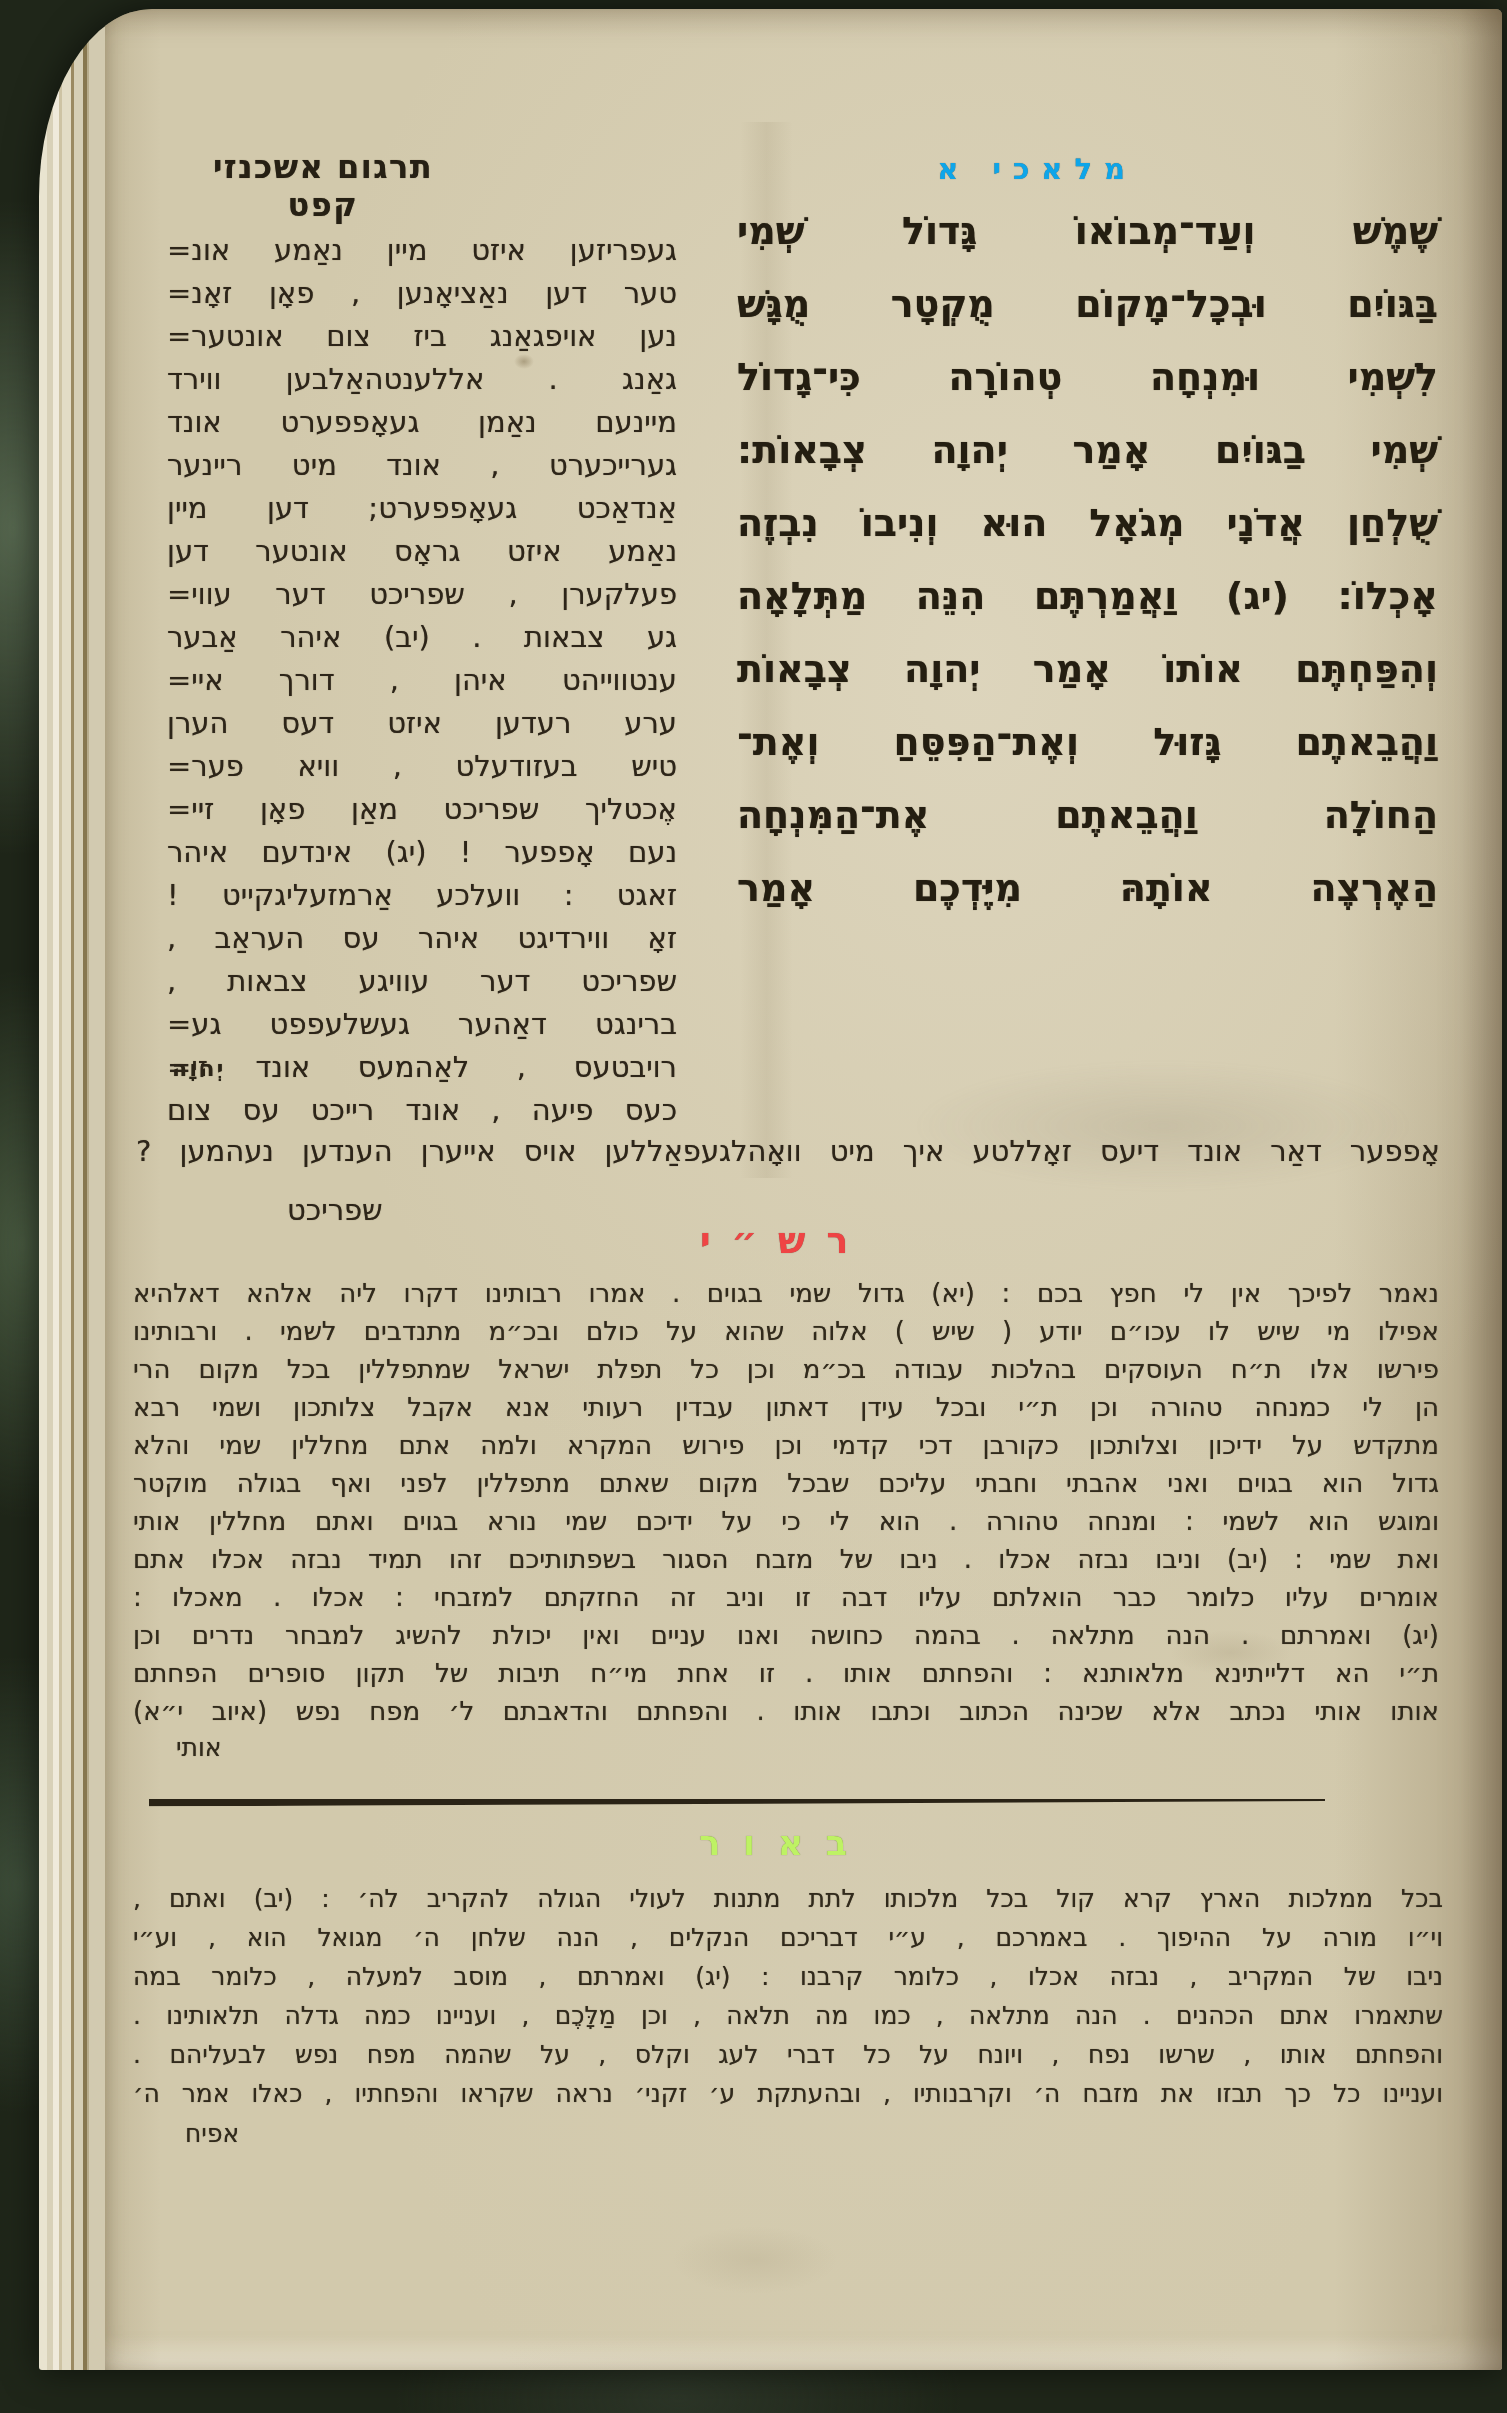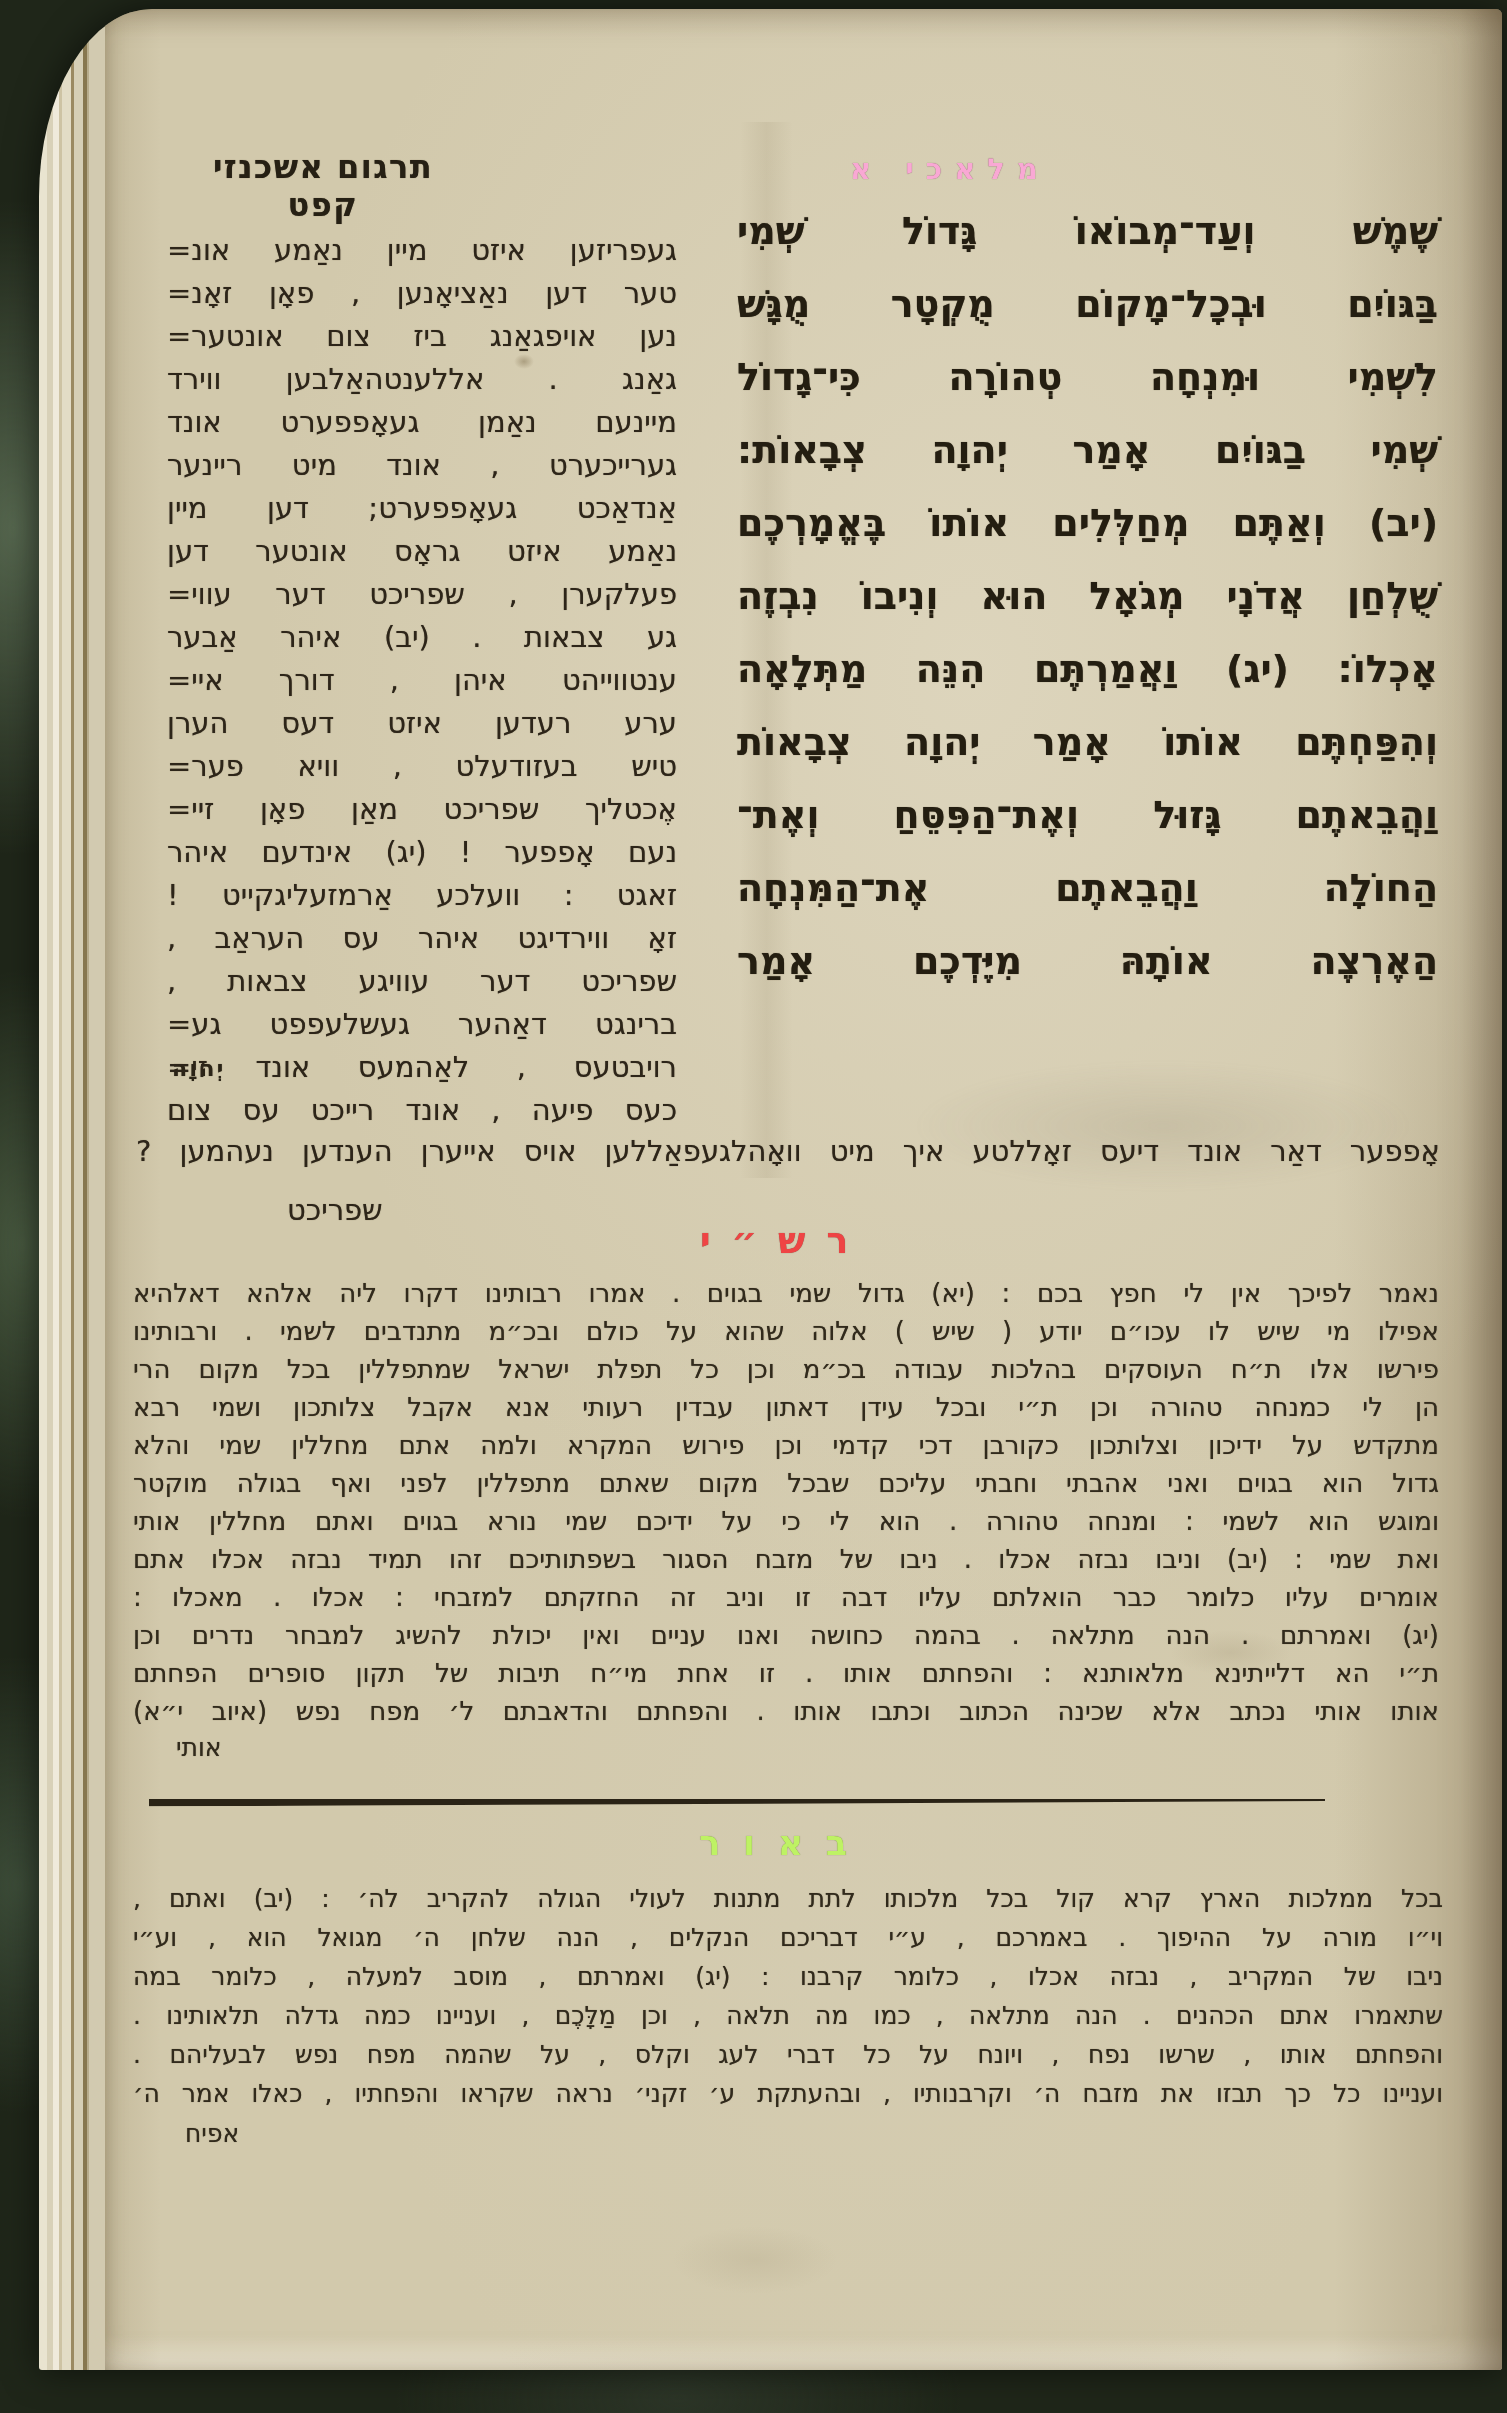--- a/index.html
+++ b/index.html
@@ -54,22 +54,22 @@
     background:radial-gradient(closest-side, rgba(110,92,58,.12), rgba(110,92,58,0));}
   .stain3{position:absolute;left:633px;top:2217px;width:166px;height:68px;border-radius:50%;
     background:radial-gradient(closest-side, rgba(115,98,64,.10), rgba(115,98,64,0));}
 
   #content{position:absolute;inset:0;direction:rtl;color:#2b2417;}
   #content .abs{position:absolute;}
   .heb{text-shadow:0 0 0.8px rgba(43,34,18,.65);}
 
   .hdr-left{left:172px;top:148px;width:302px;text-align:center;
     font-size:32px;font-weight:bold;letter-spacing:1.5px;color:#262014;}
-  .hdr-right{left:850px;top:152px;width:287px;text-align:left;
-    font-size:29px;font-weight:bold;letter-spacing:12px;color:#f9a8d4;}
+  .hdr-right{left:850px;top:152px;width:287px;text-align:right;
+    font-size:29px;font-weight:bold;letter-spacing:12px;color:#0ea5e9;}
 
   .bigtext{left:737px;top:195px;width:701px;font-size:38px;line-height:73px;
     font-weight:bold;color:#241e11;}
   .bigtext .line, .jline{direction:rtl;text-align:justify;text-align-last:justify;text-justify:inter-word;}
 
   .yhwh{left:128px;top:1056px;font-size:22px;font-weight:bold;letter-spacing:2.3px;color:#2b2417;margin-left:44px;}
 
   .trans{left:167px;top:229px;width:510px;font-size:29px;line-height:43px;color:#2d2519;}
   .wideline{left:136px;top:1134px;width:1304px;font-size:29px;color:#2d2519;}
   .cw-trans{left:287px;top:1193px;font-size:29px;color:#2d2519;}
@@ -108,21 +108,20 @@
     <span>קפט</span>
   </div>
 
   <div class="abs hdr-right heb">מלאכי א</div>
 
   <div class="abs bigtext heb">
       <div class="line">שֶׁמֶשׁ וְעַד־מְבוֹאוֹ גָּדוֹל שְׁמִי</div>
       <div class="line">בַּגּוֹיִם וּבְכָל־מָקוֹם מֻקְטָר מֻגָּשׁ</div>
       <div class="line">לִשְׁמִי וּמִנְחָה טְהוֹרָה כִּי־גָדוֹל</div>
       <div class="line">שְׁמִי בַגּוֹיִם אָמַר יְהוָה צְבָאוֹת:</div>
-      <div class="line">(יב) וְאַתֶּם מְחַלְּלִים אוֹתוֹ בֶּאֱמָרְכֶם</div>
       <div class="line">שֻׁלְחַן אֲדֹנָי מְגֹאָל הוּא וְנִיבוֹ נִבְזֶה</div>
       <div class="line">אָכְלוֹ: (יג) וַאֲמַרְתֶּם הִנֵּה מַתְּלָאָה</div>
       <div class="line">וְהִפַּחְתֶּם אוֹתוֹ אָמַר יְהוָה צְבָאוֹת</div>
       <div class="line">וַהֲבֵאתֶם גָּזוּל וְאֶת־הַפִּסֵּחַ וְאֶת־</div>
       <div class="line">הַחוֹלָה וַהֲבֵאתֶם אֶת־הַמִּנְחָה</div>
       <div class="line">הַאֶרְצֶה אוֹתָהּ מִיֶּדְכֶם אָמַר</div>
     </div>
 
   <div class="abs yhwh heb">יְהוָה</div>
 

